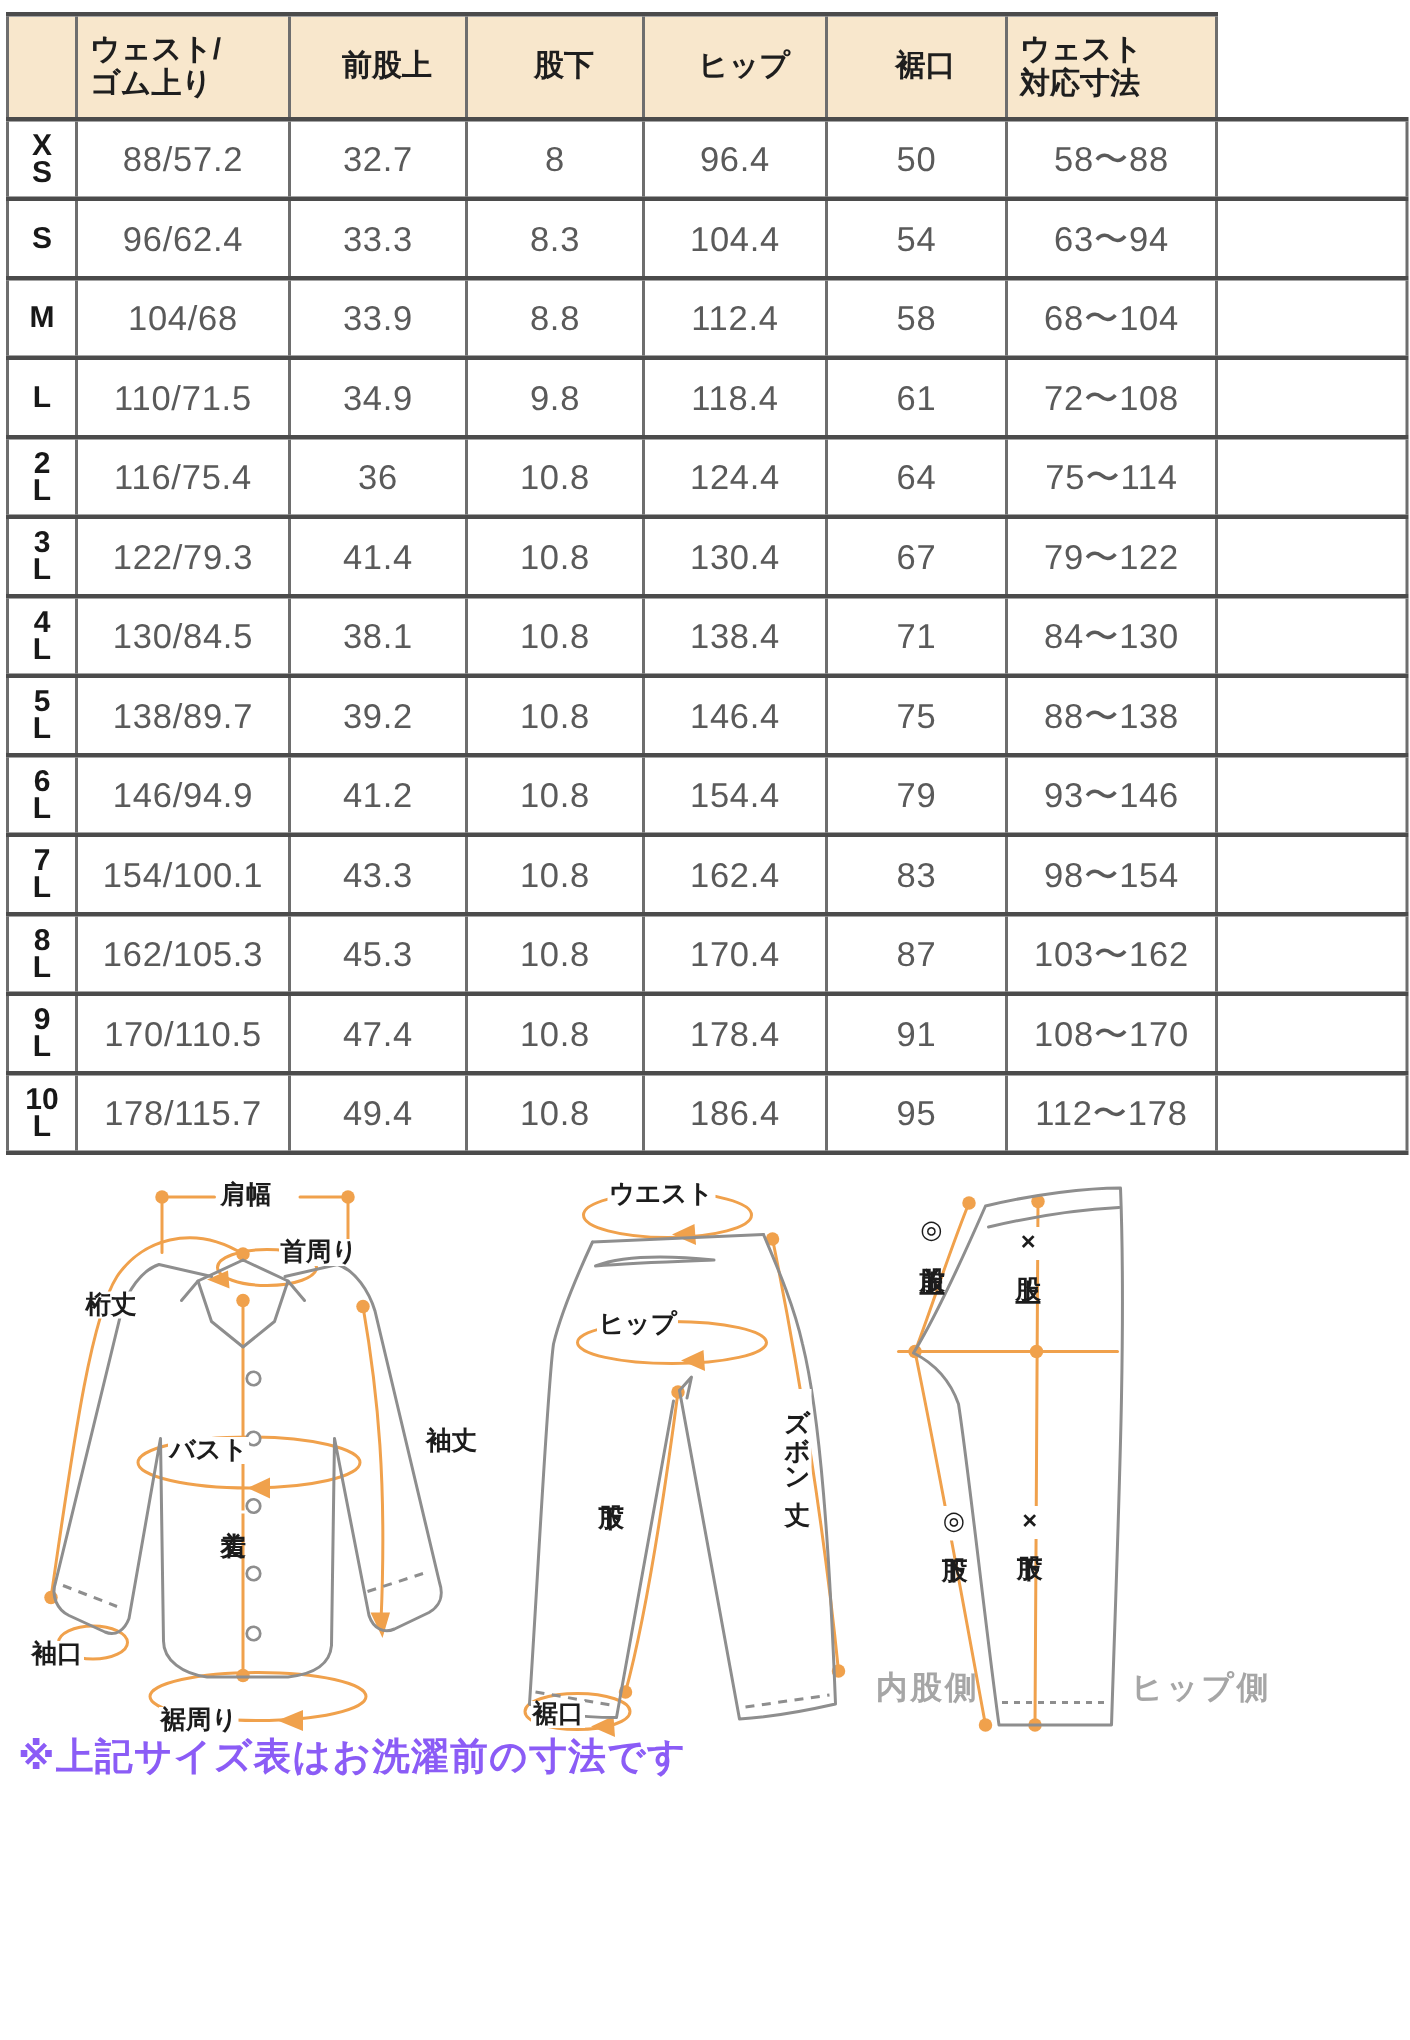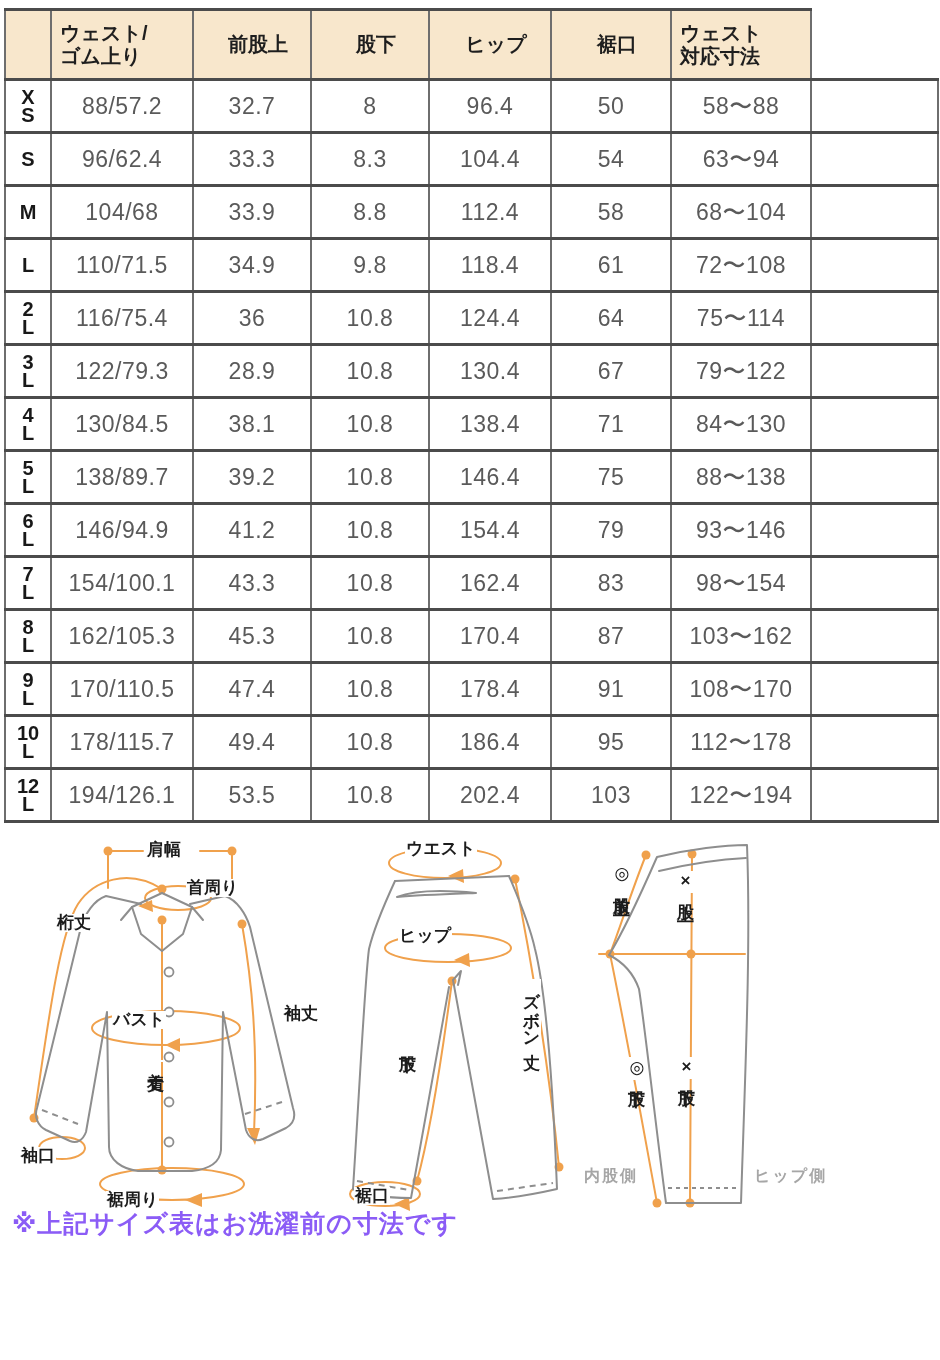--- a/index.html
+++ b/index.html
@@ -85,21 +85,21 @@
     white-space:nowrap;
   }
   .dlabel.vert{
     writing-mode:vertical-rl;
     text-orientation:upright;
     letter-spacing:1px;
     line-height:1;
   }
   .dlabel.gray{
     color:var(--gray-label);
-    font-size:16px;
+    font-size:21px;
     background:transparent;
     letter-spacing:2px;
   }
   .note{
     position:absolute;
     left:12px;
     top:380px;
     font-size:25px;
     font-weight:bold;
     color:#8b5cf6;
@@ -190,21 +190,21 @@
         <td>10.8</td>
         <td>124.4</td>
         <td>64</td>
         <td>75〜114</td>
         <td class="spacer-cell"></td>
       </tr>
       <tr>
         <th>3
 L</th>
         <td>122/79.3</td>
-        <td>28.9</td>
+        <td>41.4</td>
         <td>10.8</td>
         <td>130.4</td>
         <td>67</td>
         <td>79〜122</td>
         <td class="spacer-cell"></td>
       </tr>
       <tr>
         <th>4
 L</th>
         <td>130/84.5</td>
@@ -272,31 +272,20 @@
       </tr>
       <tr>
         <th>10
 L</th>
         <td>178/115.7</td>
         <td>49.4</td>
         <td>10.8</td>
         <td>186.4</td>
         <td>95</td>
         <td>112〜178</td>
-        <td class="spacer-cell"></td>
-      </tr>
-      <tr>
-        <th>12
-L</th>
-        <td>194/126.1</td>
-        <td>53.5</td>
-        <td>10.8</td>
-        <td>202.4</td>
-        <td>103</td>
-        <td>122〜194</td>
         <td class="spacer-cell"></td>
       </tr>
     </tbody>
 </table>
 
 <div class="diagrams">
 
   <svg style="left:10px;top:5px" width="330" height="400" viewBox="0 0 330 400">
 
     <path class="oline" d="M98,19 L133,19 M190,19 L222,19"></path>

